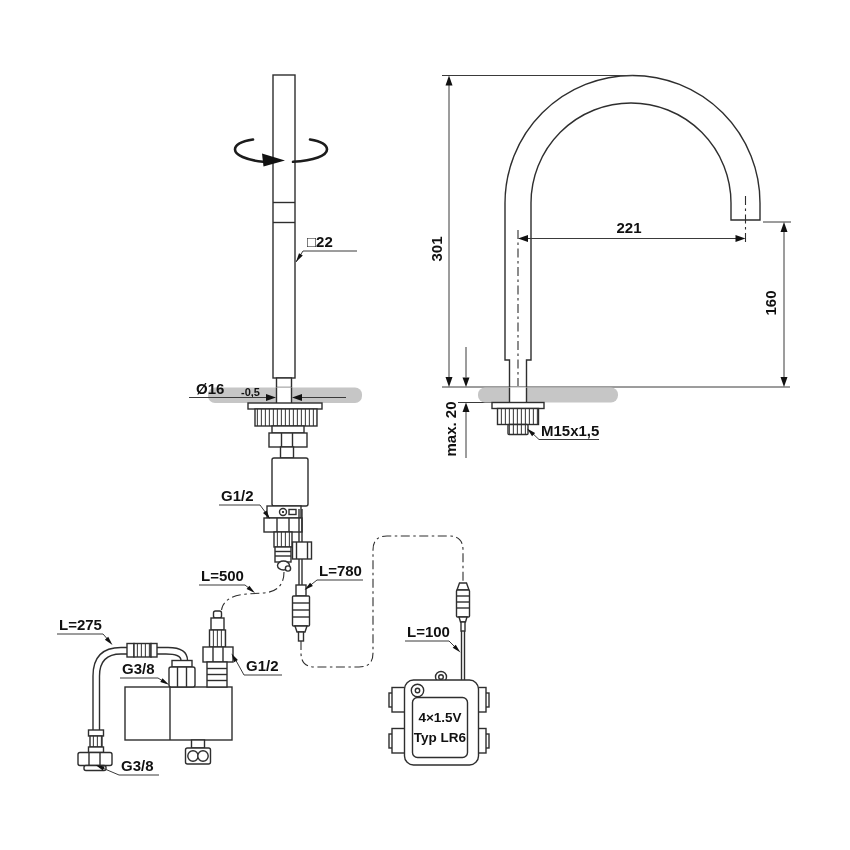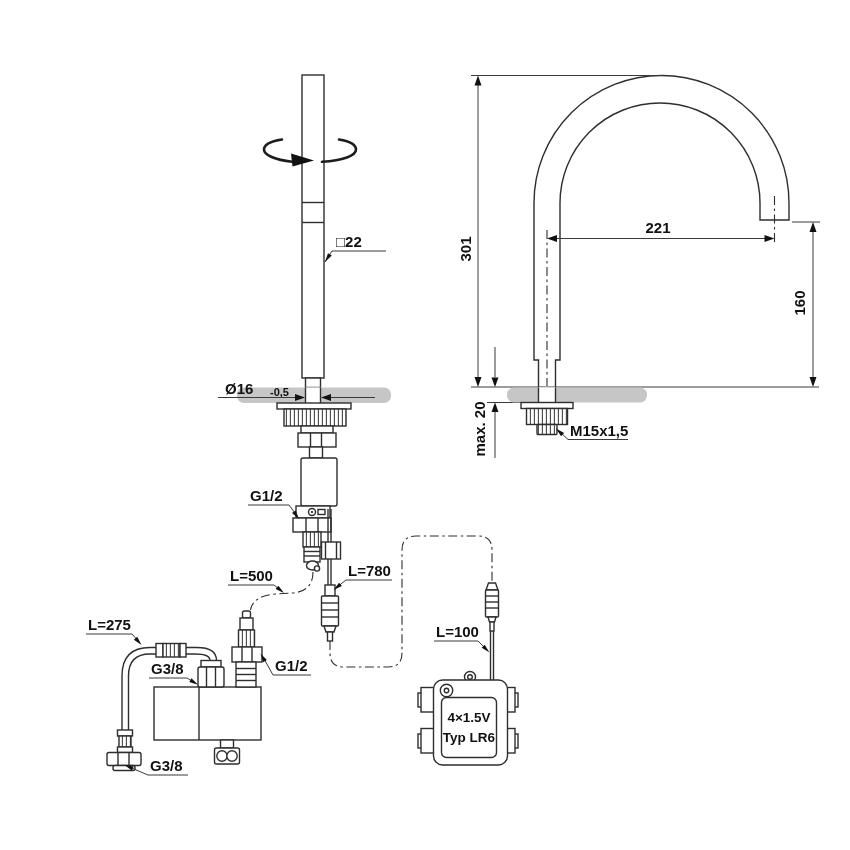--- a/index.html
+++ b/index.html
@@ -1,16 +1,16 @@
 <!DOCTYPE html>
 <html><head>
 <meta charset="utf-8">
 <style>
   html,body{margin:0;padding:0;background:#ffffff;}
-  .stage{position:relative;width:820px;height:850px;background:#ffffff;overflow:hidden;margin-left:29px;}
+  .stage{position:relative;width:820px;height:850px;background:#ffffff;overflow:hidden;}
   svg{position:absolute;left:0;top:0;}
   text{font-family:"Liberation Sans","DejaVu Sans",sans-serif;fill:#111;}
   .lbl{font-size:15px;font-weight:bold;}
   .lbl-sm{font-size:11px;font-weight:bold;}
   .lbl-bat{font-size:13.5px;font-weight:bold;}
   .ln{stroke:#2e2e2e;stroke-width:1.4;fill:none;}
   .lnf{stroke:#2e2e2e;stroke-width:1.4;fill:#ffffff;}
   .thin{stroke:#3a3a3a;stroke-width:1;fill:none;}
   .dd{stroke:#2e2e2e;stroke-width:1.1;fill:none;stroke-dasharray:9 3.5 2.5 3.5;}
   .arr{fill:#111;stroke:none;}

